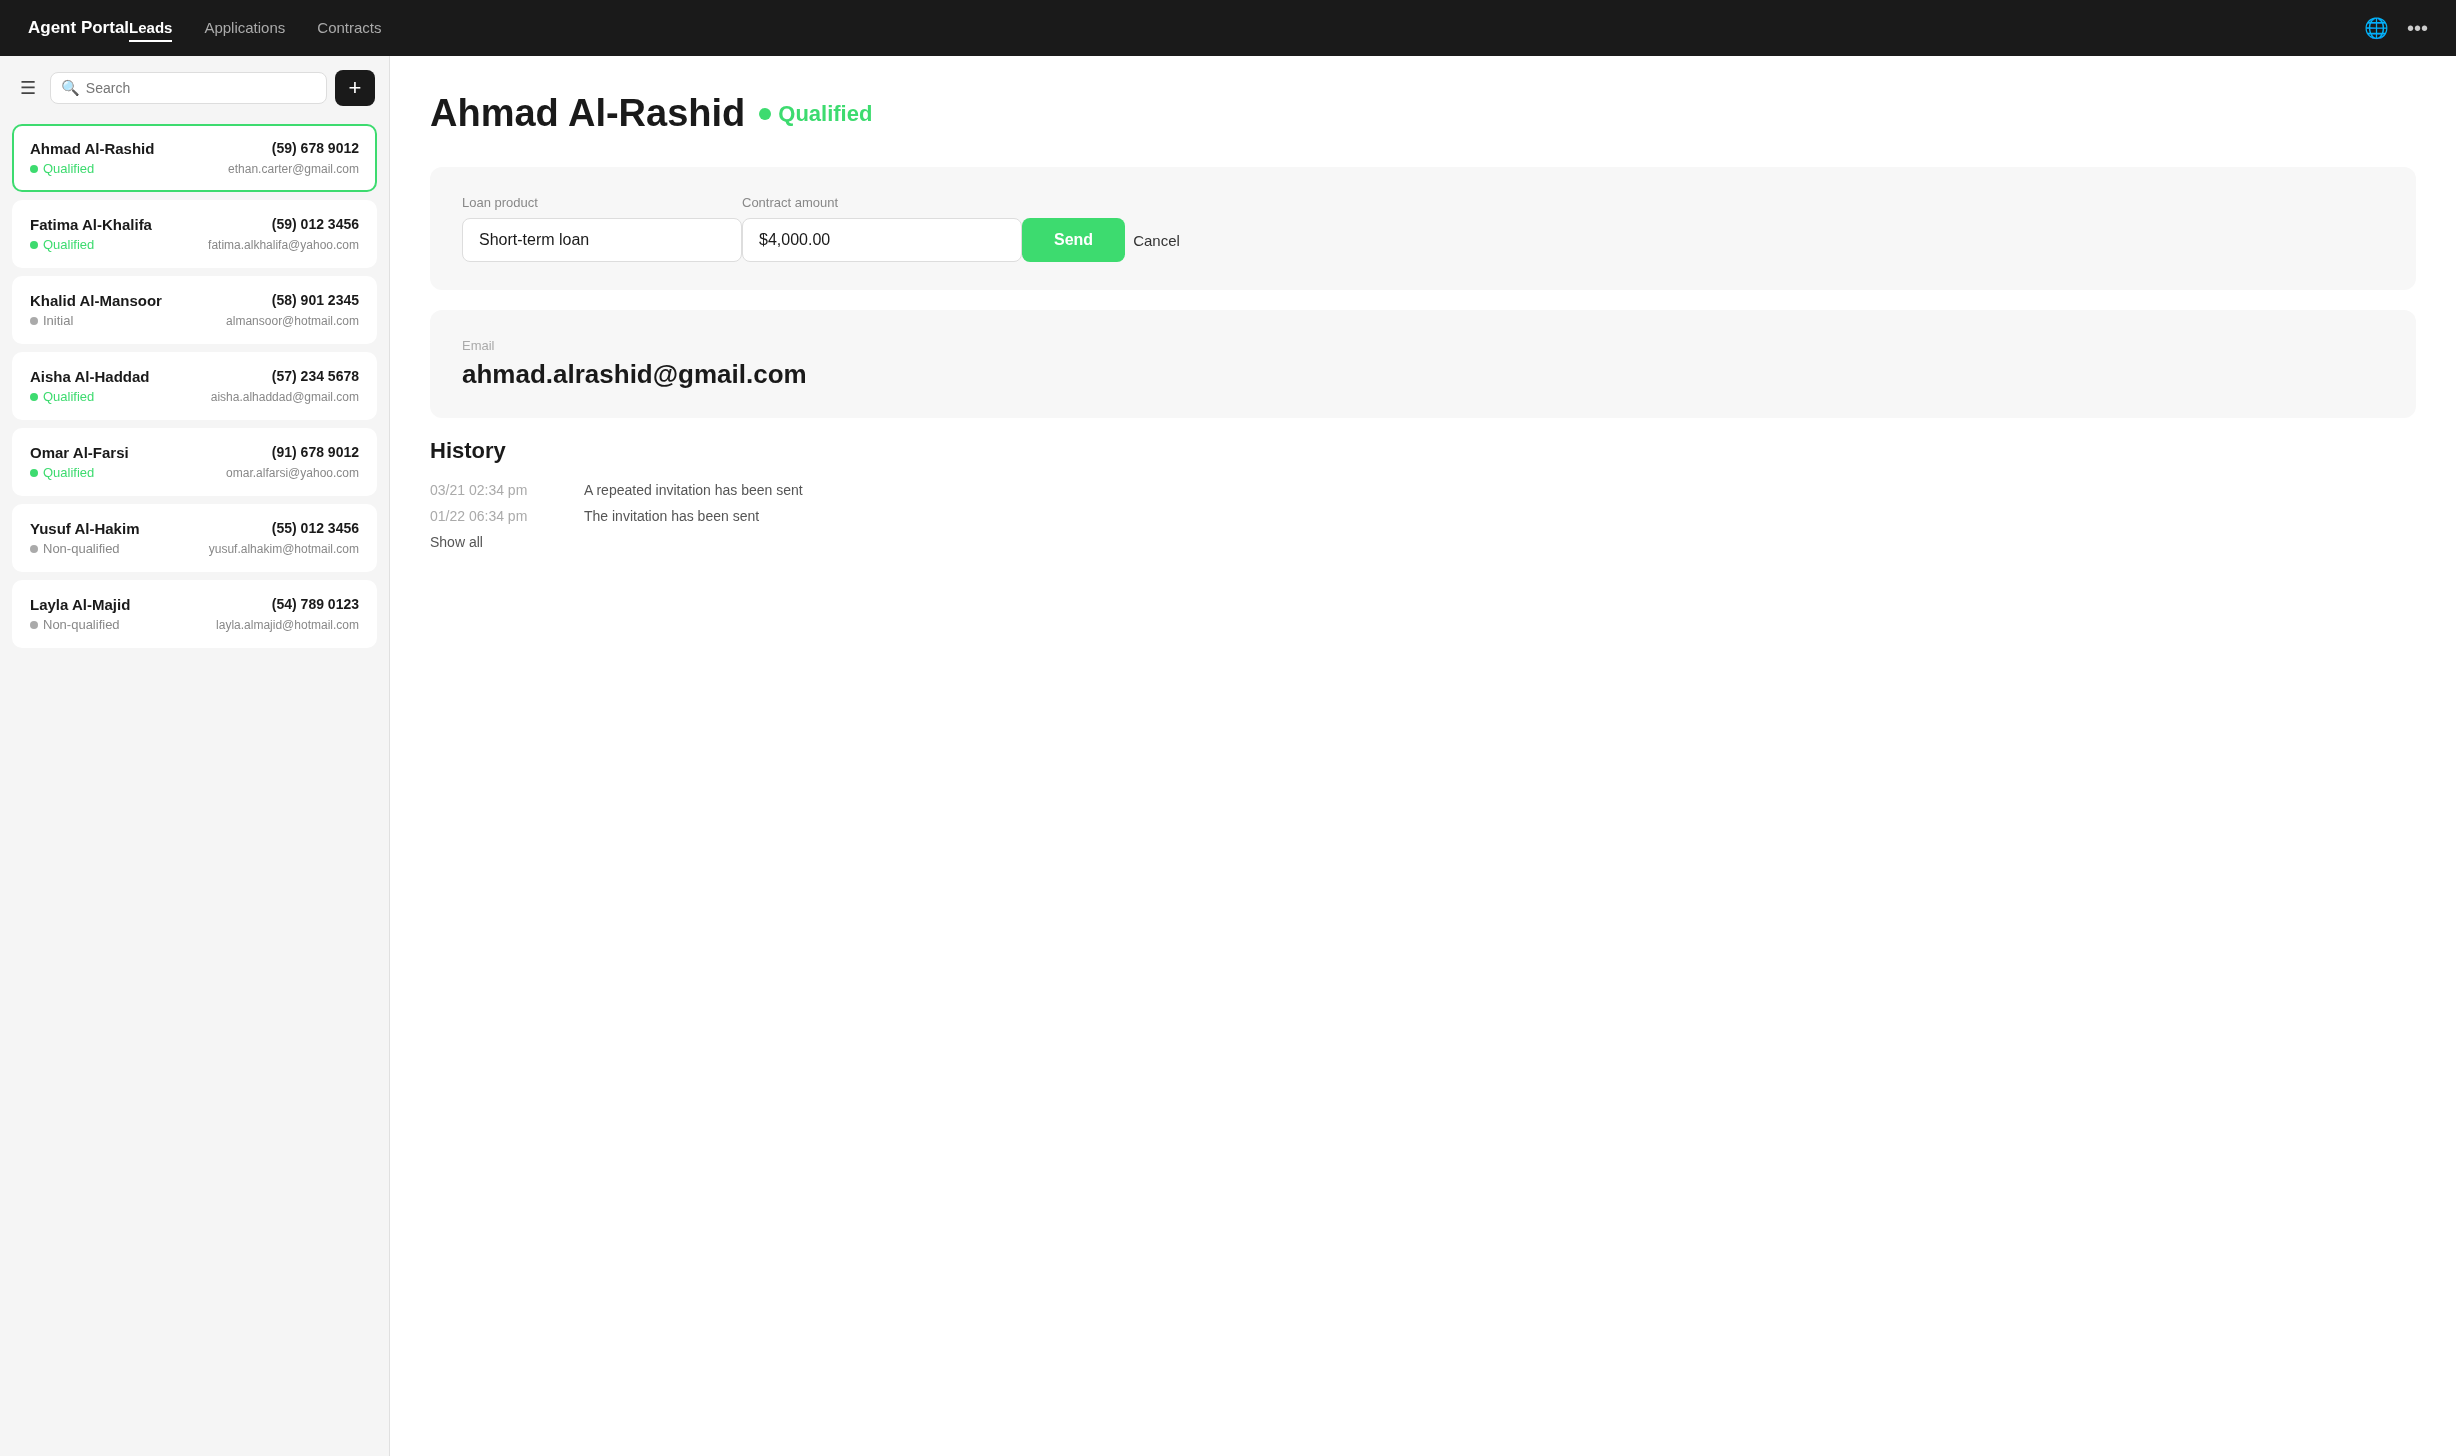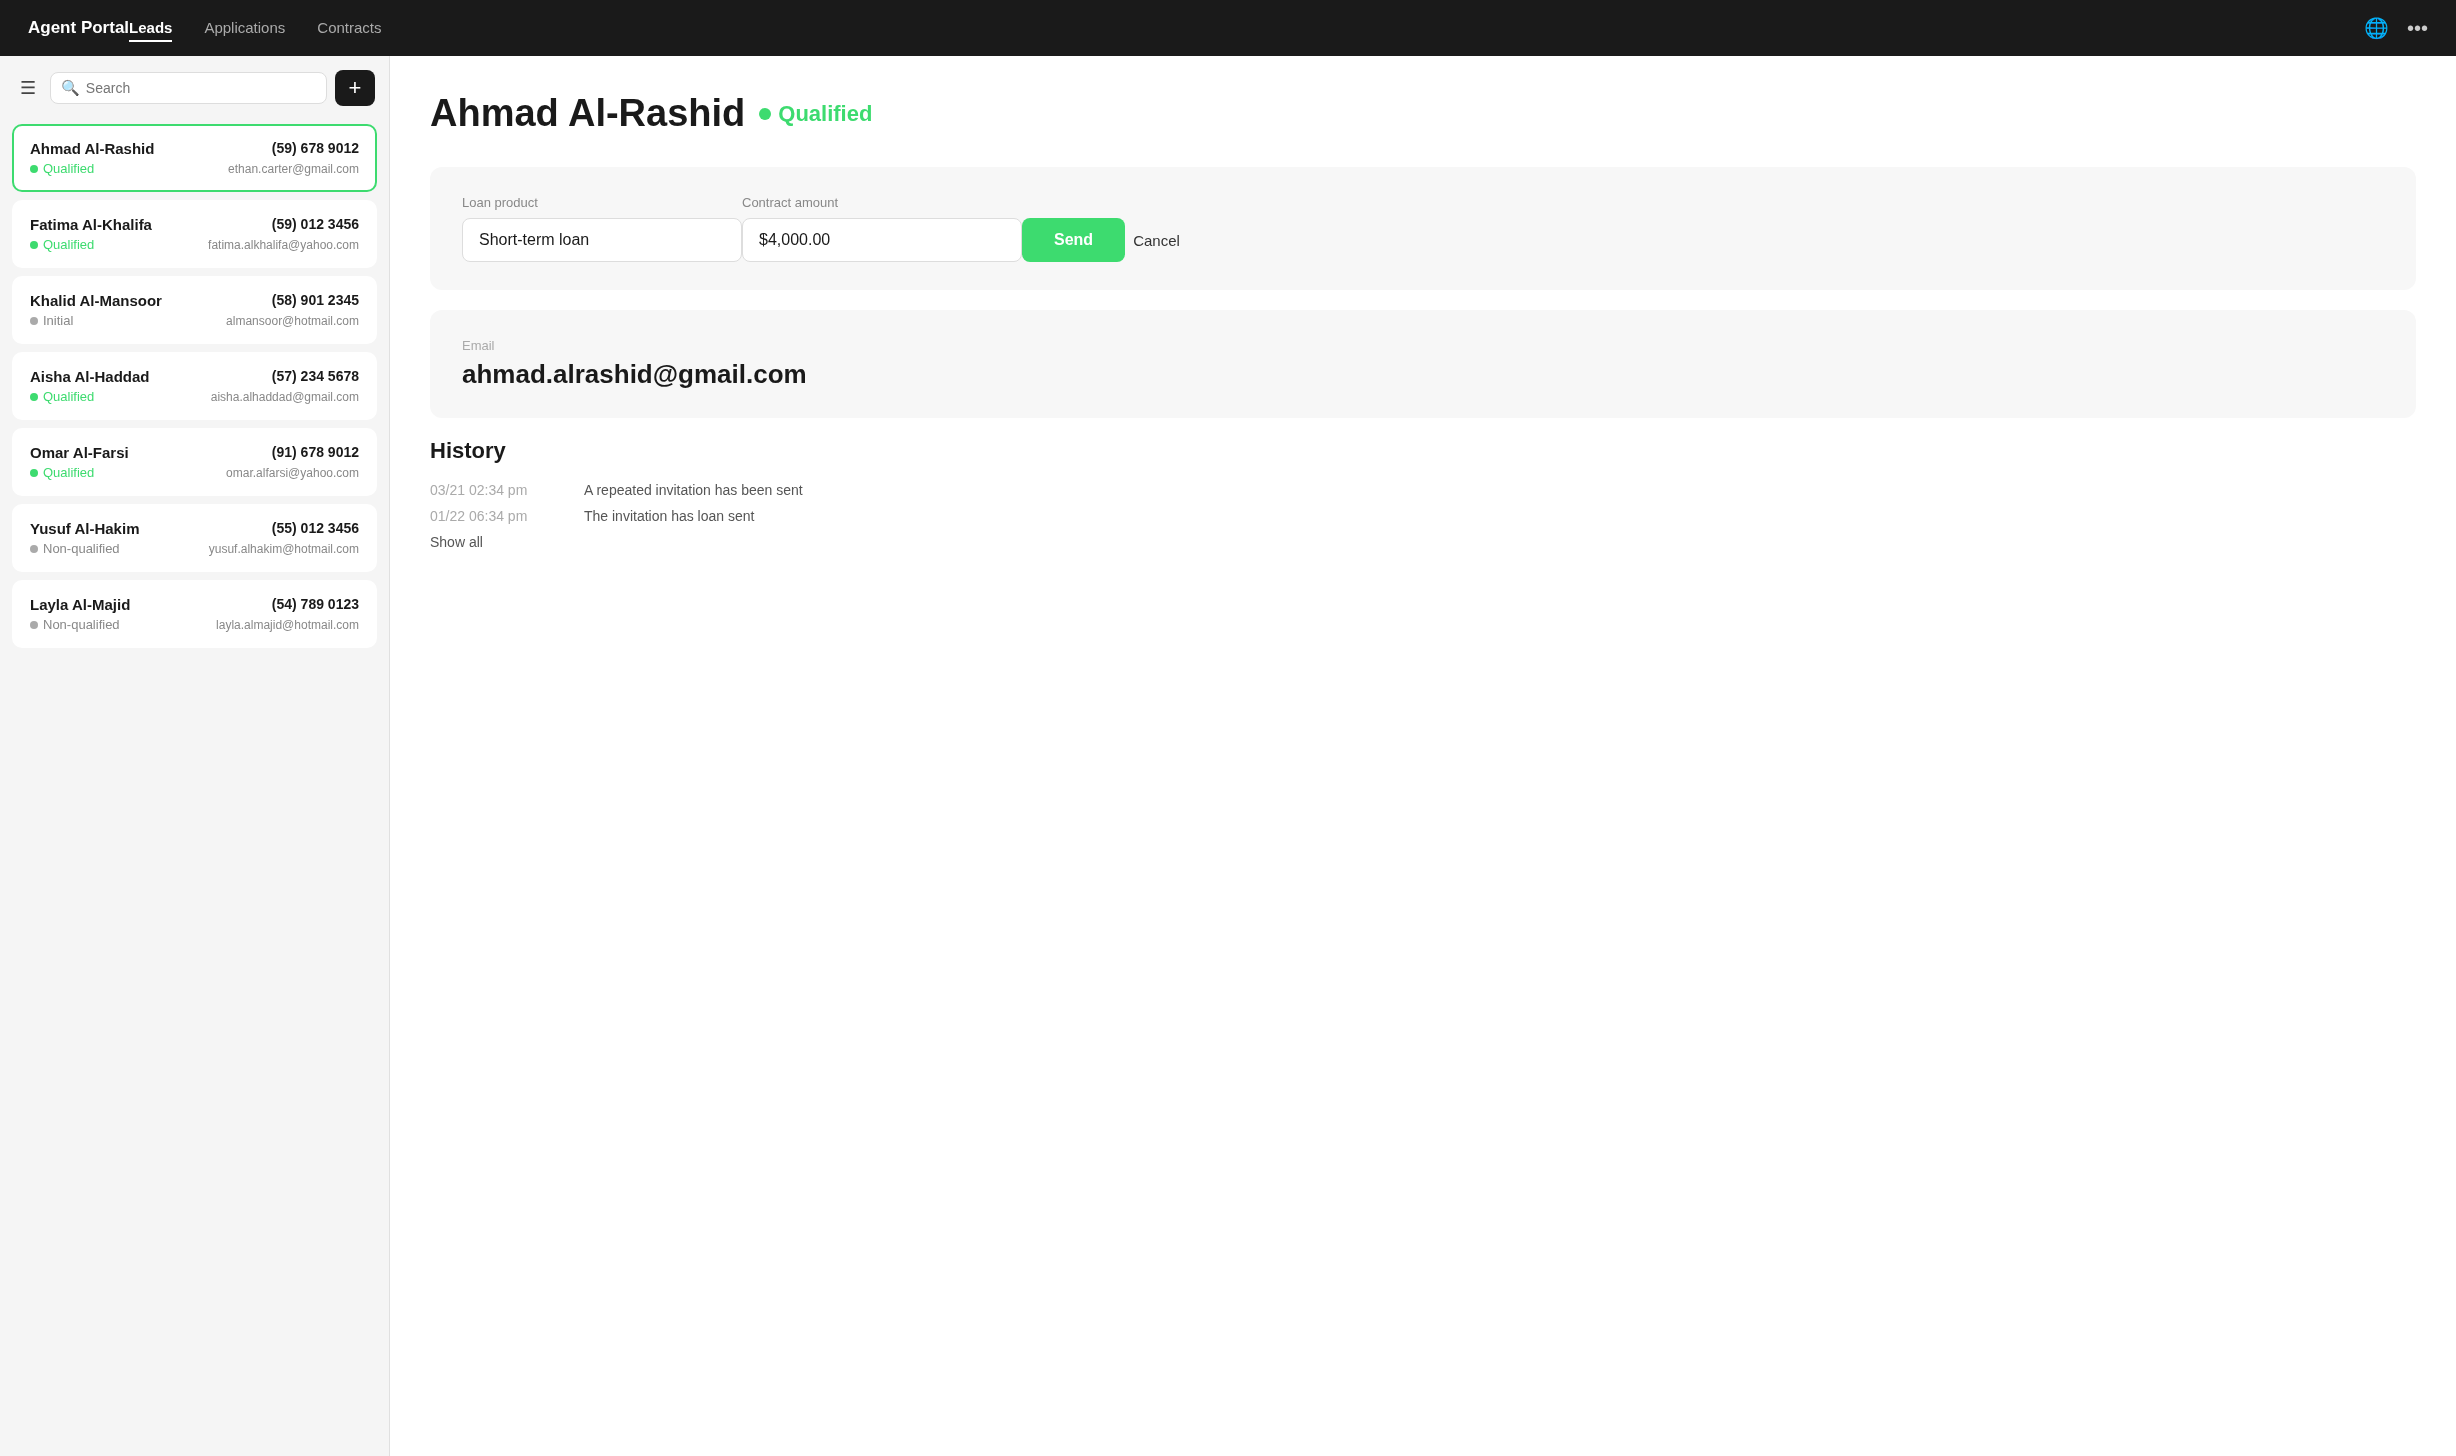--- a/index.html
+++ b/index.html
@@ -480,20 +480,20 @@
 
     <div>
       <h2 class="history-title">History</h2>
       <div id="history-list">
           <div class="history-entry">
       <span class="history-date">03/21 02:34 pm</span>
       <span class="history-desc">A repeated invitation has been sent</span>
     </div>
           <div class="history-entry">
       <span class="history-date">01/22 06:34 pm</span>
-      <span class="history-desc">The invitation has loan sent</span>
+      <span class="history-desc">The invitation has been sent</span>
     </div>
         </div>
       <div class="show-all-link">Show all</div>
     </div>
 
   </div>
 </div>
 
 </body></html>

